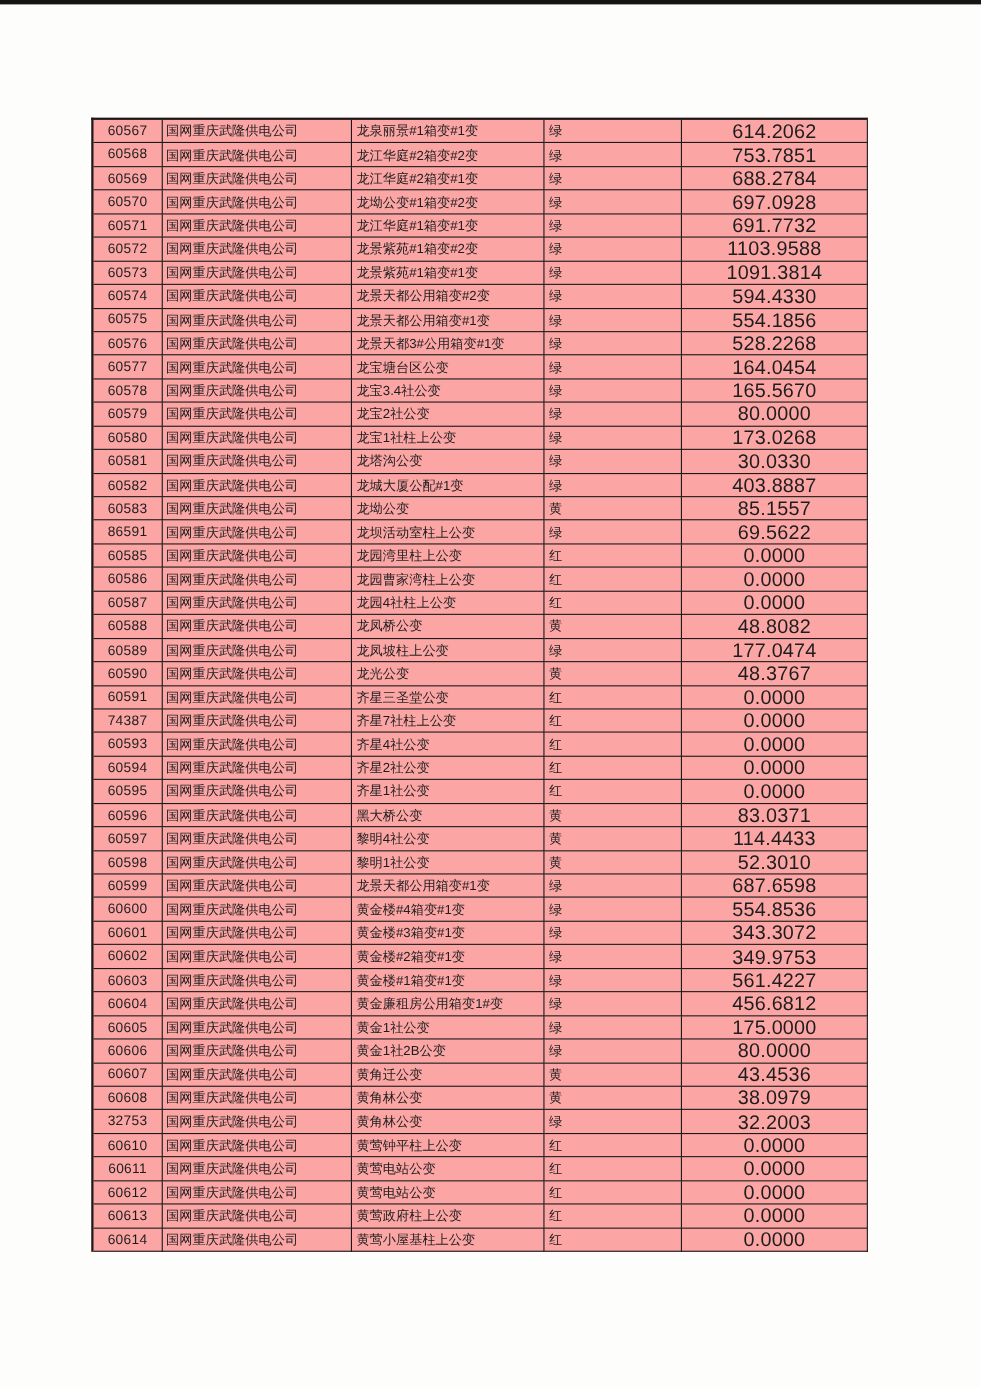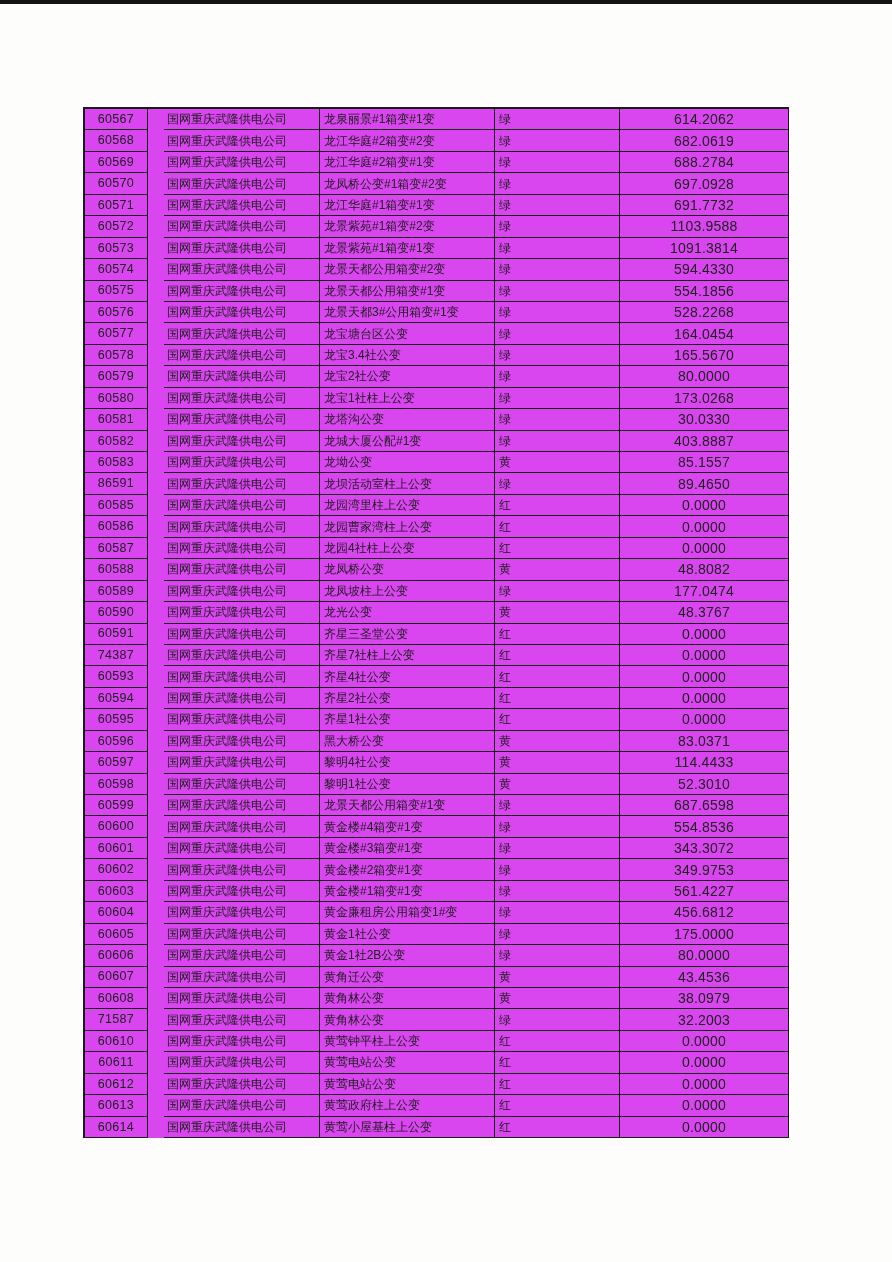--- a/index.html
+++ b/index.html
@@ -24,64 +24,64 @@
   }
   .sheet {
     position: absolute;
     left: 83px;
     top: 107px;
     display: grid;
     grid-template-columns: 63px 172px 175px 125px 169px;
     grid-auto-rows: 21.45px;
     border-top: 2px solid #1a1a1a;
     border-left: 2px solid #1a1a1a;
-    background: #d946ef;
+    background: #fca5a5;
   }
   .row { display: contents; }
   .cell {
     border-right: 1.5px solid #1a1a1a;
     border-bottom: 1.5px solid #1a1a1a;
     display: flex;
     align-items: center;
     white-space: nowrap;
     overflow: hidden;
     box-sizing: border-box;
     font-size: 12px;
     line-height: 1;
   }
   .c-id     { justify-content: center; font-size: 12.5px; letter-spacing: 0.3px; }
-  .c-company{ padding-left: 3px; margin-left: 16px; }
+  .c-company{ padding-left: 3px; }
   .c-name   { padding-left: 4px; }
   .c-status { padding-left: 4px; }
-  .c-value  { justify-content: center; font-size: 14px; letter-spacing: 0.2px; }
+  .c-value  { justify-content: center; font-size: 18px; letter-spacing: 0.2px; }
 </style>
 </head>
 <body>
 
 <div class="top-edge"></div>
 
 <div class="sheet">
     <div class="row"><div class="cell c-id">60567</div><div class="cell c-company">国网重庆武隆供电公司</div><div class="cell c-name">龙泉丽景#1箱变#1变</div><div class="cell c-status">绿</div><div class="cell c-value">614.2062</div></div>
-    <div class="row"><div class="cell c-id">60568</div><div class="cell c-company">国网重庆武隆供电公司</div><div class="cell c-name">龙江华庭#2箱变#2变</div><div class="cell c-status">绿</div><div class="cell c-value">682.0619</div></div>
+    <div class="row"><div class="cell c-id">60568</div><div class="cell c-company">国网重庆武隆供电公司</div><div class="cell c-name">龙江华庭#2箱变#2变</div><div class="cell c-status">绿</div><div class="cell c-value">753.7851</div></div>
     <div class="row"><div class="cell c-id">60569</div><div class="cell c-company">国网重庆武隆供电公司</div><div class="cell c-name">龙江华庭#2箱变#1变</div><div class="cell c-status">绿</div><div class="cell c-value">688.2784</div></div>
-    <div class="row"><div class="cell c-id">60570</div><div class="cell c-company">国网重庆武隆供电公司</div><div class="cell c-name">龙凤桥公变#1箱变#2变</div><div class="cell c-status">绿</div><div class="cell c-value">697.0928</div></div>
+    <div class="row"><div class="cell c-id">60570</div><div class="cell c-company">国网重庆武隆供电公司</div><div class="cell c-name">龙坳公变#1箱变#2变</div><div class="cell c-status">绿</div><div class="cell c-value">697.0928</div></div>
     <div class="row"><div class="cell c-id">60571</div><div class="cell c-company">国网重庆武隆供电公司</div><div class="cell c-name">龙江华庭#1箱变#1变</div><div class="cell c-status">绿</div><div class="cell c-value">691.7732</div></div>
     <div class="row"><div class="cell c-id">60572</div><div class="cell c-company">国网重庆武隆供电公司</div><div class="cell c-name">龙景紫苑#1箱变#2变</div><div class="cell c-status">绿</div><div class="cell c-value">1103.9588</div></div>
     <div class="row"><div class="cell c-id">60573</div><div class="cell c-company">国网重庆武隆供电公司</div><div class="cell c-name">龙景紫苑#1箱变#1变</div><div class="cell c-status">绿</div><div class="cell c-value">1091.3814</div></div>
     <div class="row"><div class="cell c-id">60574</div><div class="cell c-company">国网重庆武隆供电公司</div><div class="cell c-name">龙景天都公用箱变#2变</div><div class="cell c-status">绿</div><div class="cell c-value">594.4330</div></div>
     <div class="row"><div class="cell c-id">60575</div><div class="cell c-company">国网重庆武隆供电公司</div><div class="cell c-name">龙景天都公用箱变#1变</div><div class="cell c-status">绿</div><div class="cell c-value">554.1856</div></div>
     <div class="row"><div class="cell c-id">60576</div><div class="cell c-company">国网重庆武隆供电公司</div><div class="cell c-name">龙景天都3#公用箱变#1变</div><div class="cell c-status">绿</div><div class="cell c-value">528.2268</div></div>
     <div class="row"><div class="cell c-id">60577</div><div class="cell c-company">国网重庆武隆供电公司</div><div class="cell c-name">龙宝塘台区公变</div><div class="cell c-status">绿</div><div class="cell c-value">164.0454</div></div>
     <div class="row"><div class="cell c-id">60578</div><div class="cell c-company">国网重庆武隆供电公司</div><div class="cell c-name">龙宝3.4社公变</div><div class="cell c-status">绿</div><div class="cell c-value">165.5670</div></div>
     <div class="row"><div class="cell c-id">60579</div><div class="cell c-company">国网重庆武隆供电公司</div><div class="cell c-name">龙宝2社公变</div><div class="cell c-status">绿</div><div class="cell c-value">80.0000</div></div>
     <div class="row"><div class="cell c-id">60580</div><div class="cell c-company">国网重庆武隆供电公司</div><div class="cell c-name">龙宝1社柱上公变</div><div class="cell c-status">绿</div><div class="cell c-value">173.0268</div></div>
     <div class="row"><div class="cell c-id">60581</div><div class="cell c-company">国网重庆武隆供电公司</div><div class="cell c-name">龙塔沟公变</div><div class="cell c-status">绿</div><div class="cell c-value">30.0330</div></div>
     <div class="row"><div class="cell c-id">60582</div><div class="cell c-company">国网重庆武隆供电公司</div><div class="cell c-name">龙城大厦公配#1变</div><div class="cell c-status">绿</div><div class="cell c-value">403.8887</div></div>
     <div class="row"><div class="cell c-id">60583</div><div class="cell c-company">国网重庆武隆供电公司</div><div class="cell c-name">龙坳公变</div><div class="cell c-status">黄</div><div class="cell c-value">85.1557</div></div>
-    <div class="row"><div class="cell c-id">86591</div><div class="cell c-company">国网重庆武隆供电公司</div><div class="cell c-name">龙坝活动室柱上公变</div><div class="cell c-status">绿</div><div class="cell c-value">89.4650</div></div>
+    <div class="row"><div class="cell c-id">86591</div><div class="cell c-company">国网重庆武隆供电公司</div><div class="cell c-name">龙坝活动室柱上公变</div><div class="cell c-status">绿</div><div class="cell c-value">69.5622</div></div>
     <div class="row"><div class="cell c-id">60585</div><div class="cell c-company">国网重庆武隆供电公司</div><div class="cell c-name">龙园湾里柱上公变</div><div class="cell c-status">红</div><div class="cell c-value">0.0000</div></div>
     <div class="row"><div class="cell c-id">60586</div><div class="cell c-company">国网重庆武隆供电公司</div><div class="cell c-name">龙园曹家湾柱上公变</div><div class="cell c-status">红</div><div class="cell c-value">0.0000</div></div>
     <div class="row"><div class="cell c-id">60587</div><div class="cell c-company">国网重庆武隆供电公司</div><div class="cell c-name">龙园4社柱上公变</div><div class="cell c-status">红</div><div class="cell c-value">0.0000</div></div>
     <div class="row"><div class="cell c-id">60588</div><div class="cell c-company">国网重庆武隆供电公司</div><div class="cell c-name">龙凤桥公变</div><div class="cell c-status">黄</div><div class="cell c-value">48.8082</div></div>
     <div class="row"><div class="cell c-id">60589</div><div class="cell c-company">国网重庆武隆供电公司</div><div class="cell c-name">龙凤坡柱上公变</div><div class="cell c-status">绿</div><div class="cell c-value">177.0474</div></div>
     <div class="row"><div class="cell c-id">60590</div><div class="cell c-company">国网重庆武隆供电公司</div><div class="cell c-name">龙光公变</div><div class="cell c-status">黄</div><div class="cell c-value">48.3767</div></div>
     <div class="row"><div class="cell c-id">60591</div><div class="cell c-company">国网重庆武隆供电公司</div><div class="cell c-name">齐星三圣堂公变</div><div class="cell c-status">红</div><div class="cell c-value">0.0000</div></div>
     <div class="row"><div class="cell c-id">74387</div><div class="cell c-company">国网重庆武隆供电公司</div><div class="cell c-name">齐星7社柱上公变</div><div class="cell c-status">红</div><div class="cell c-value">0.0000</div></div>
     <div class="row"><div class="cell c-id">60593</div><div class="cell c-company">国网重庆武隆供电公司</div><div class="cell c-name">齐星4社公变</div><div class="cell c-status">红</div><div class="cell c-value">0.0000</div></div>
     <div class="row"><div class="cell c-id">60594</div><div class="cell c-company">国网重庆武隆供电公司</div><div class="cell c-name">齐星2社公变</div><div class="cell c-status">红</div><div class="cell c-value">0.0000</div></div>
@@ -92,19 +92,19 @@
     <div class="row"><div class="cell c-id">60599</div><div class="cell c-company">国网重庆武隆供电公司</div><div class="cell c-name">龙景天都公用箱变#1变</div><div class="cell c-status">绿</div><div class="cell c-value">687.6598</div></div>
     <div class="row"><div class="cell c-id">60600</div><div class="cell c-company">国网重庆武隆供电公司</div><div class="cell c-name">黄金楼#4箱变#1变</div><div class="cell c-status">绿</div><div class="cell c-value">554.8536</div></div>
     <div class="row"><div class="cell c-id">60601</div><div class="cell c-company">国网重庆武隆供电公司</div><div class="cell c-name">黄金楼#3箱变#1变</div><div class="cell c-status">绿</div><div class="cell c-value">343.3072</div></div>
     <div class="row"><div class="cell c-id">60602</div><div class="cell c-company">国网重庆武隆供电公司</div><div class="cell c-name">黄金楼#2箱变#1变</div><div class="cell c-status">绿</div><div class="cell c-value">349.9753</div></div>
     <div class="row"><div class="cell c-id">60603</div><div class="cell c-company">国网重庆武隆供电公司</div><div class="cell c-name">黄金楼#1箱变#1变</div><div class="cell c-status">绿</div><div class="cell c-value">561.4227</div></div>
     <div class="row"><div class="cell c-id">60604</div><div class="cell c-company">国网重庆武隆供电公司</div><div class="cell c-name">黄金廉租房公用箱变1#变</div><div class="cell c-status">绿</div><div class="cell c-value">456.6812</div></div>
     <div class="row"><div class="cell c-id">60605</div><div class="cell c-company">国网重庆武隆供电公司</div><div class="cell c-name">黄金1社公变</div><div class="cell c-status">绿</div><div class="cell c-value">175.0000</div></div>
     <div class="row"><div class="cell c-id">60606</div><div class="cell c-company">国网重庆武隆供电公司</div><div class="cell c-name">黄金1社2B公变</div><div class="cell c-status">绿</div><div class="cell c-value">80.0000</div></div>
     <div class="row"><div class="cell c-id">60607</div><div class="cell c-company">国网重庆武隆供电公司</div><div class="cell c-name">黄角迁公变</div><div class="cell c-status">黄</div><div class="cell c-value">43.4536</div></div>
     <div class="row"><div class="cell c-id">60608</div><div class="cell c-company">国网重庆武隆供电公司</div><div class="cell c-name">黄角林公变</div><div class="cell c-status">黄</div><div class="cell c-value">38.0979</div></div>
-    <div class="row"><div class="cell c-id">71587</div><div class="cell c-company">国网重庆武隆供电公司</div><div class="cell c-name">黄角林公变</div><div class="cell c-status">绿</div><div class="cell c-value">32.2003</div></div>
+    <div class="row"><div class="cell c-id">32753</div><div class="cell c-company">国网重庆武隆供电公司</div><div class="cell c-name">黄角林公变</div><div class="cell c-status">绿</div><div class="cell c-value">32.2003</div></div>
     <div class="row"><div class="cell c-id">60610</div><div class="cell c-company">国网重庆武隆供电公司</div><div class="cell c-name">黄莺钟平柱上公变</div><div class="cell c-status">红</div><div class="cell c-value">0.0000</div></div>
     <div class="row"><div class="cell c-id">60611</div><div class="cell c-company">国网重庆武隆供电公司</div><div class="cell c-name">黄莺电站公变</div><div class="cell c-status">红</div><div class="cell c-value">0.0000</div></div>
     <div class="row"><div class="cell c-id">60612</div><div class="cell c-company">国网重庆武隆供电公司</div><div class="cell c-name">黄莺电站公变</div><div class="cell c-status">红</div><div class="cell c-value">0.0000</div></div>
     <div class="row"><div class="cell c-id">60613</div><div class="cell c-company">国网重庆武隆供电公司</div><div class="cell c-name">黄莺政府柱上公变</div><div class="cell c-status">红</div><div class="cell c-value">0.0000</div></div>
     <div class="row"><div class="cell c-id">60614</div><div class="cell c-company">国网重庆武隆供电公司</div><div class="cell c-name">黄莺小屋基柱上公变</div><div class="cell c-status">红</div><div class="cell c-value">0.0000</div></div>
   </div>
 
 </body></html>

